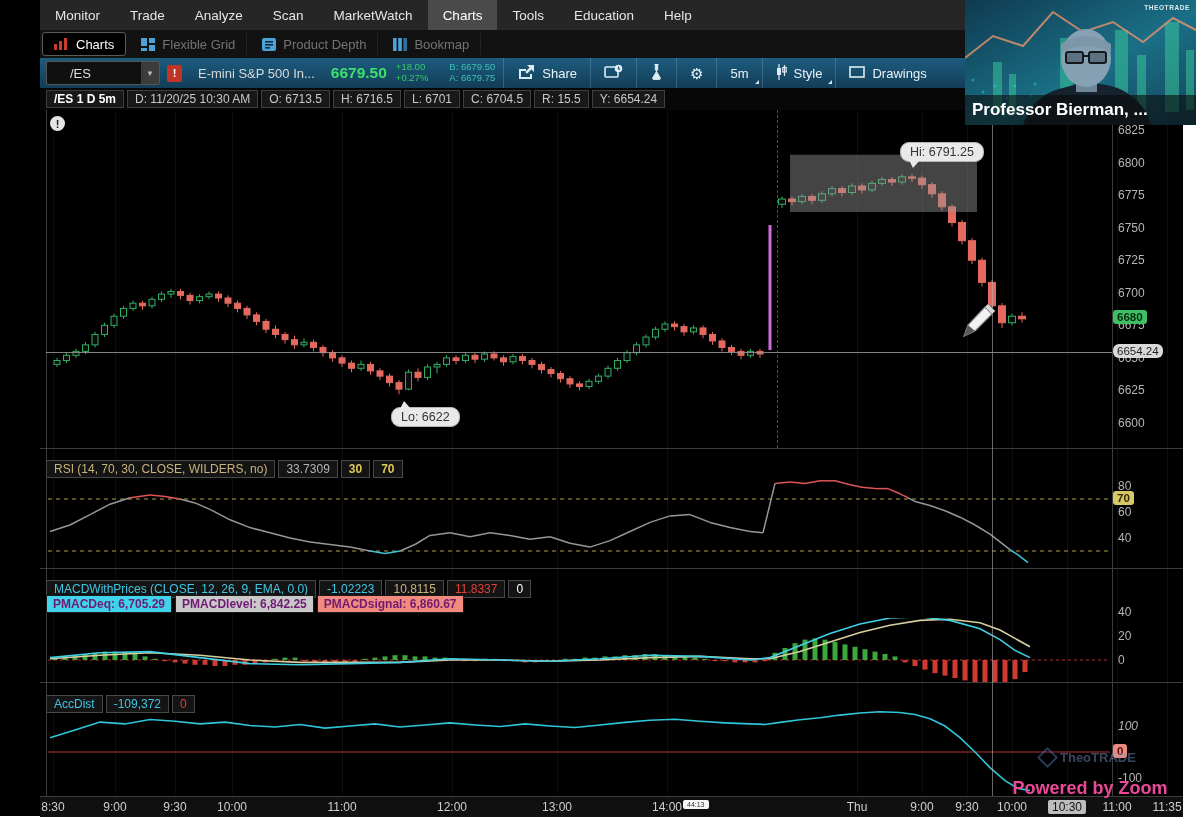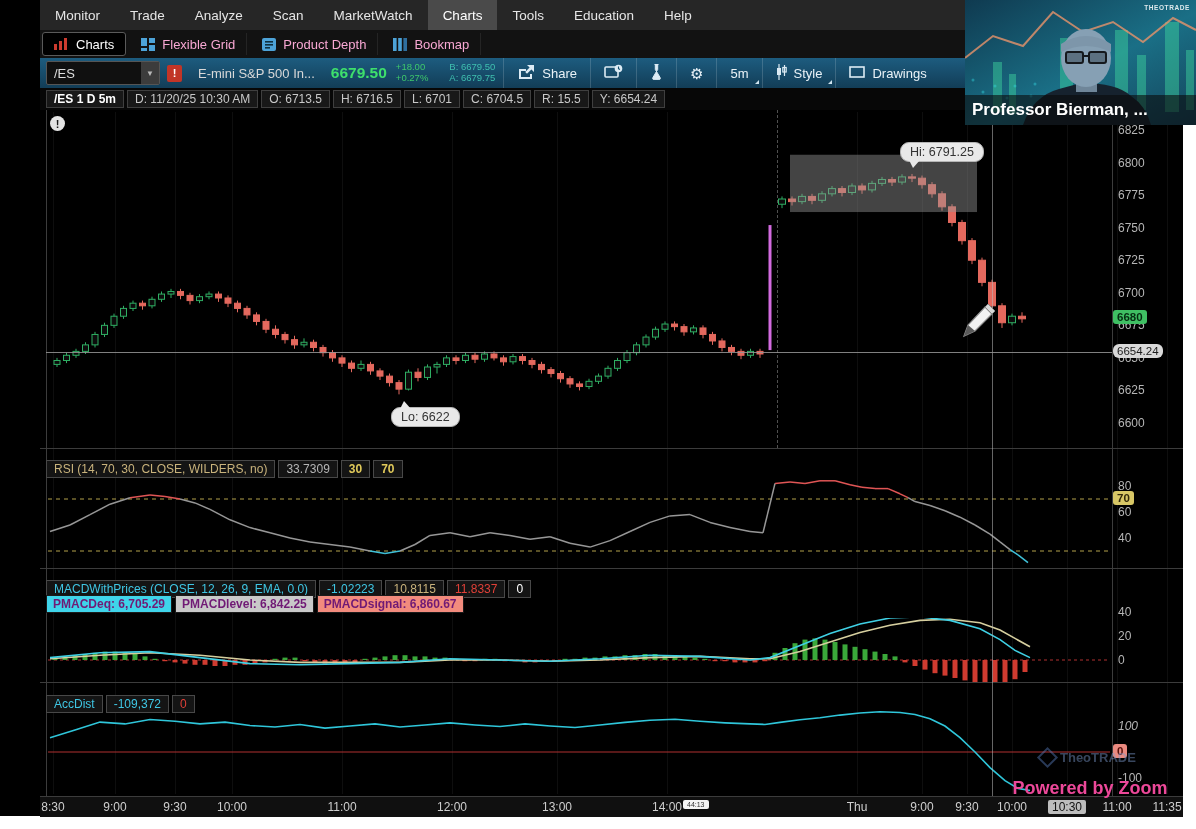--- a/index.html
+++ b/index.html
@@ -7,28 +7,28 @@
   #screen{position:relative;width:1196px;height:829px;background:#fff;overflow:hidden;}
   .app-bg{position:absolute;left:0;top:0;width:1183px;height:816px;background:#000;}
 
   
   .menu-bar{position:absolute;left:40px;top:0;width:1143px;height:30px;background:#262626;display:flex;align-items:stretch;border-bottom:1px solid #000;}
   .menu-item{display:flex;align-items:center;padding:0 15px;color:#e5e5e5;font-size:13.5px;cursor:default;}
   .menu-item.active{background:#4a4a4a;color:#fff;}
 
   
   .sub-bar{position:absolute;left:40px;top:30px;width:1143px;height:28px;background:#121212;display:flex;align-items:center;}
-  .sub-tab{display:flex;align-items:center;gap:7px;height:22px;margin:0 2px;padding:0 11px;color:#f9a8d4;font-size:13px;border-right:1px solid rgba(255,255,255,0.08);}
+  .sub-tab{display:flex;align-items:center;gap:7px;height:22px;margin:0 2px;padding:0 11px;color:#737373;font-size:13px;border-right:1px solid rgba(255,255,255,0.08);}
   .sub-tab.active{background:#000;border:1px solid #5a5a5a;border-radius:3px;color:#fff;}
   .sub-tab svg{display:block;}
 
   
   .sym-bar{position:absolute;left:40px;top:58px;width:1143px;height:30px;background:linear-gradient(#1d5c7f,#123d57);display:flex;align-items:center;color:#eaf2f7;}
   .sym-select{display:flex;align-items:center;margin-left:6px;width:112px;height:22px;background:#101010;border:1px solid #555;border-radius:2px;font-size:13px;color:#ddd;}
-  .sym-select .sym-text{flex:1;padding-left:7px;}
+  .sym-select .sym-text{flex:1;padding-left:23px;}
   .sym-caret{width:18px;height:100%;background:#3c3c3c;color:#b8b8b8;font-size:8px;display:flex;align-items:center;justify-content:center;}
   .alert-badge{margin-left:7px;width:15px;height:17px;background:#c13527;border-radius:2px;color:#fff;font-weight:bold;font-size:11px;display:flex;align-items:center;justify-content:center;}
   .sym-desc{margin-left:16px;font-size:13px;color:#d8d8d8;white-space:nowrap;}
   .sym-last{margin-left:16px;font-size:15.5px;font-weight:bold;color:#3ee06c;}
   .sym-chg{margin-left:9px;font-size:9.5px;line-height:1.15;color:#3ec86c;}
   .sym-ba{margin-left:21px;font-size:9.5px;line-height:1.15;color:#3fc0b0;}
   #sym-tools{display:flex;align-items:center;height:100%;margin-left:8px;}
   .tool-btn{position:relative;display:flex;align-items:center;gap:7px;height:100%;padding:0 13px;border-left:1px solid rgba(255,255,255,0.16);font-size:13px;color:#eaf2f7;white-space:nowrap;}
   .tool-caret{position:absolute;right:3px;bottom:4px;width:0;height:0;border-left:4px solid transparent;border-bottom:4px solid #cfe3ee;}
   .gear-glyph{font-size:15px;color:#e8f1f7;line-height:1;}

